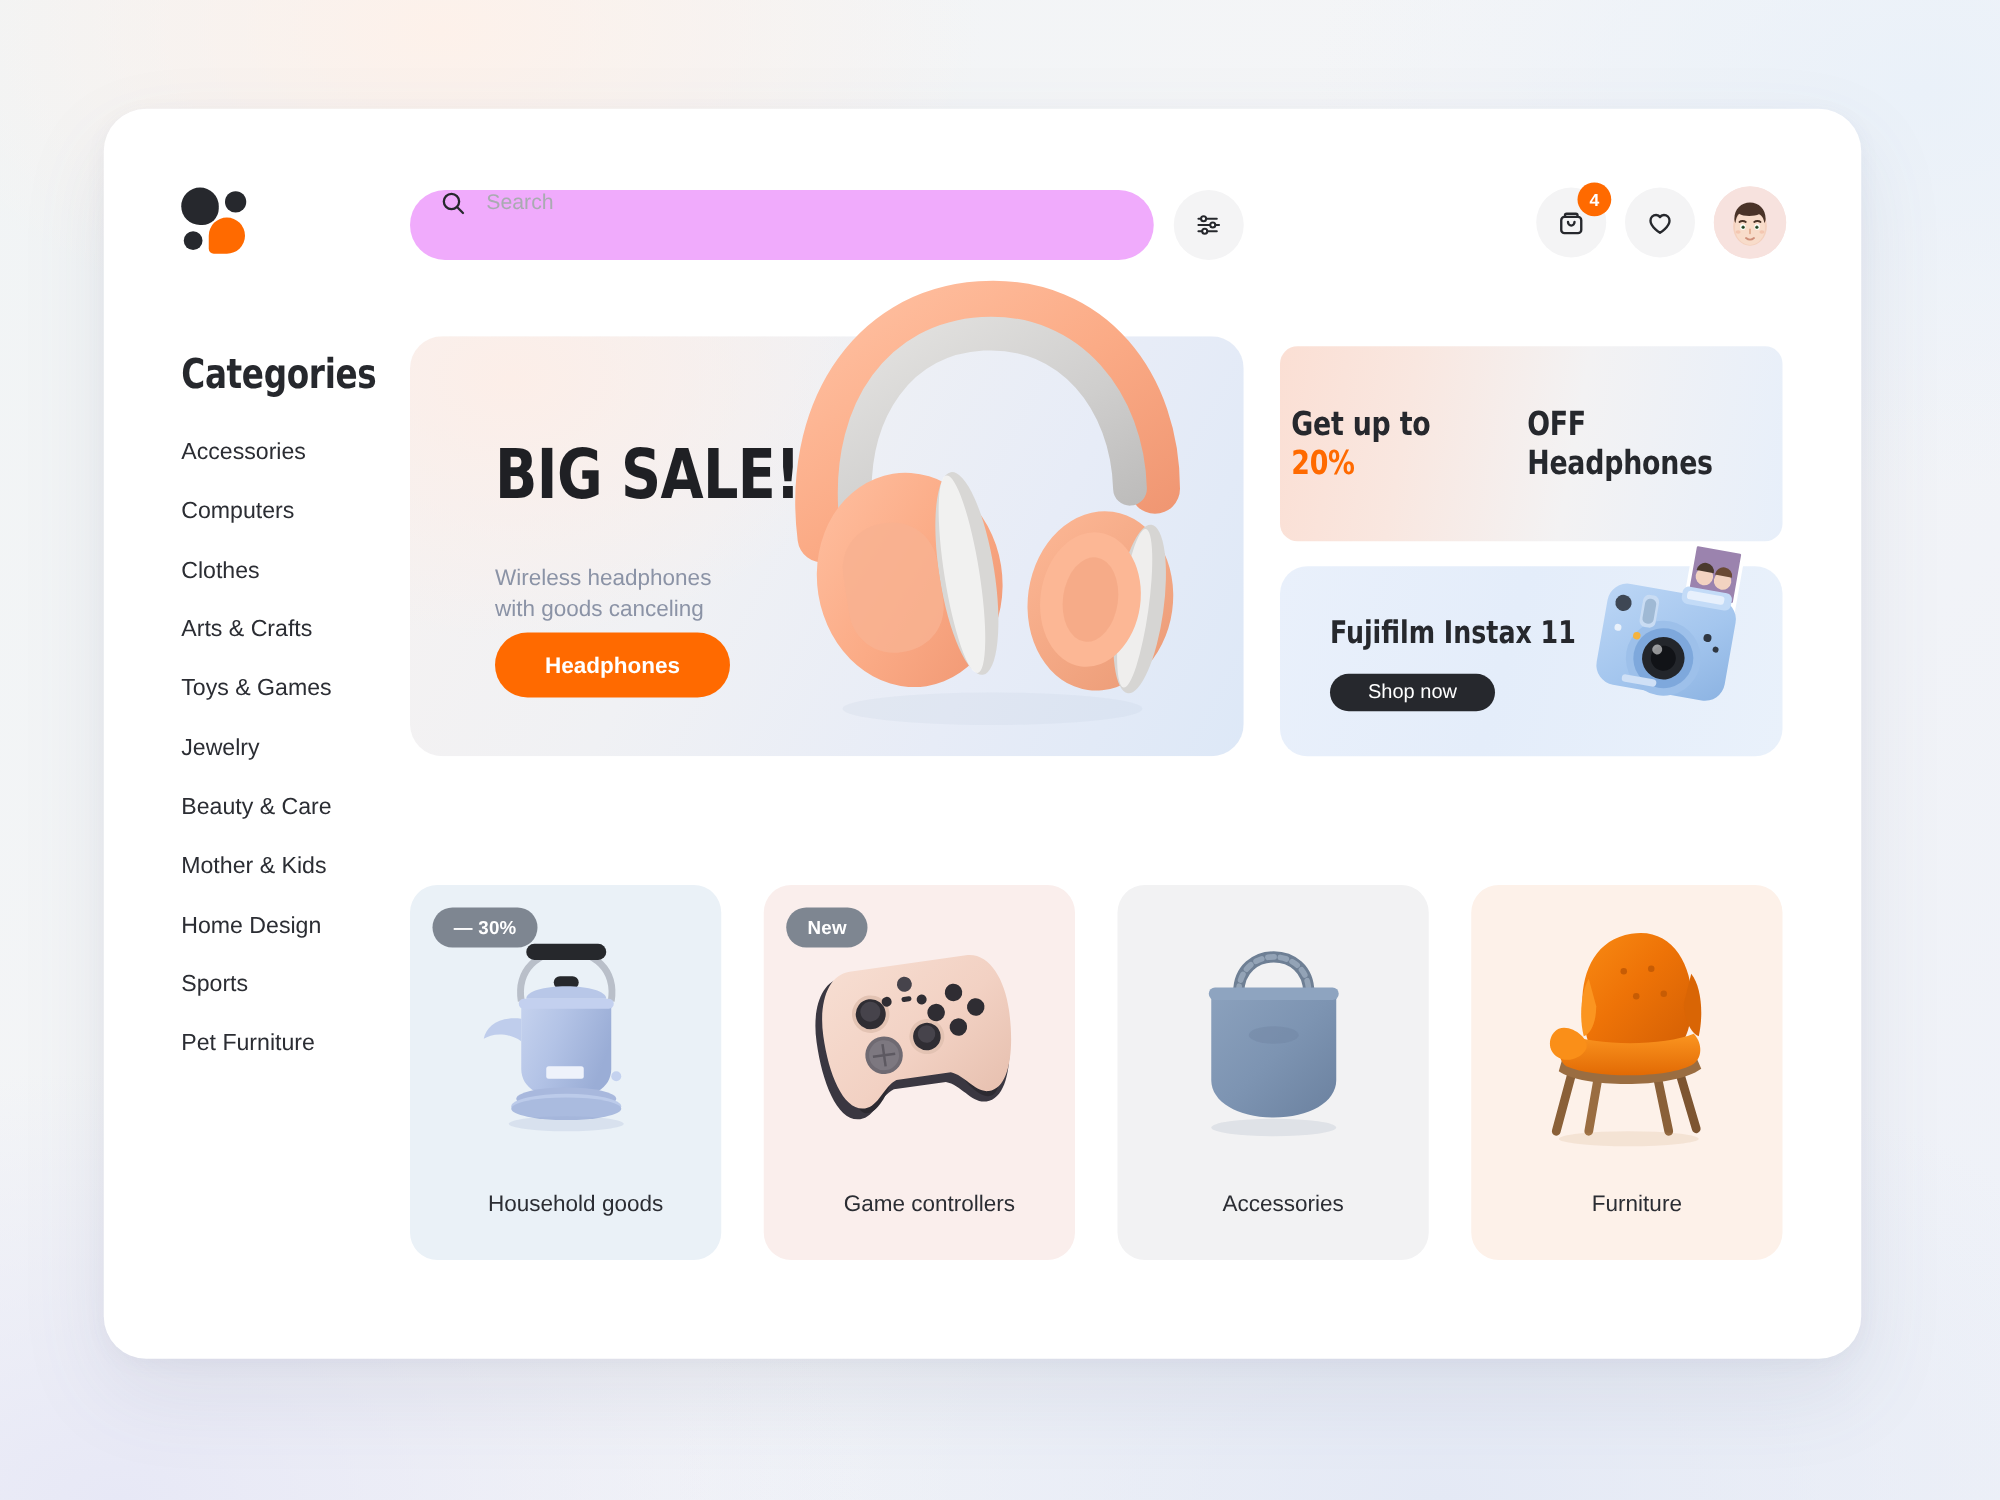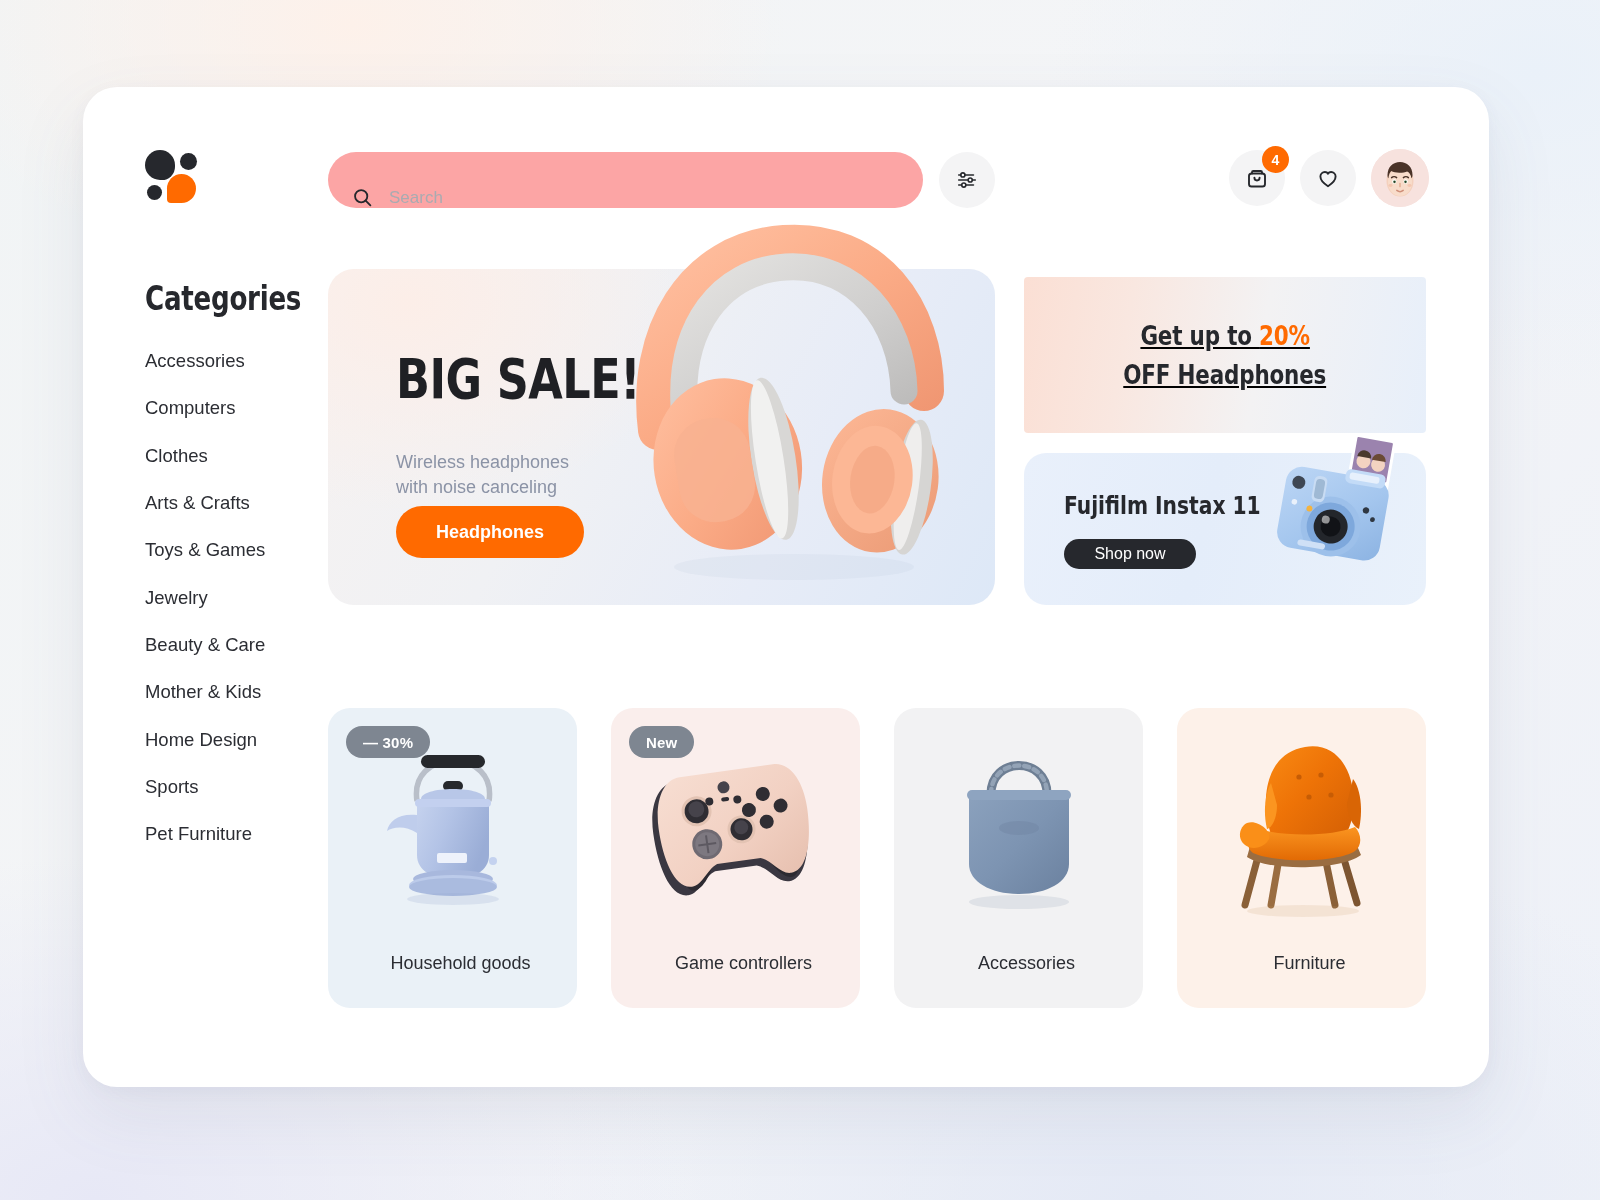--- a/index.html
+++ b/index.html
@@ -40,23 +40,23 @@
     width: 52px; height: 52px;
   }
   .logo .b1 { position:absolute; left:0; top:0; width:30px; height:30px; background:#26282d; border-radius:50% 50% 44% 50%; }
   .logo .b2 { position:absolute; left:35px; top:3px; width:17px; height:17px; background:#26282d; border-radius:50%; }
   .logo .b3 { position:absolute; left:2px; top:35px; width:15px; height:15px; background:#26282d; border-radius:50%; }
   .logo .b4 { position:absolute; left:22px; top:24px; width:29px; height:29px; background:#ff6a00; border-radius:50% 50% 50% 4px; }
 
   .search-bar {
     position: absolute; left: 245px; top: 65px;
     width: 595px; height: 56px;
-    background: #fca5a5;
+    background: #f0abfc;
     border-radius: 28px;
-    display: flex; align-items: flex-end;
+    display: flex; align-items: flex-start;
     padding: 0 24px;
     gap: 16px;
   }
   .search-icon { width: 21px; height: 21px; flex: 0 0 auto; display:block; }
   .search-input {
     border: none; outline: none; background: transparent;
     font-family: "Liberation Sans", sans-serif;
     font-size: 17px; color: #2b2d33;
     width: 100%;
   }
@@ -148,27 +148,26 @@
   .hero-product {
     position: absolute; left: 296px; top: -54px;
     width: 330px; height: 370px;
     pointer-events: none;
   }
 
   
   .promo-top {
     position: absolute; left: 941px; top: 190px;
     width: 402px; height: 156px;
-    border-radius: 4px;
+    border-radius: 14px;
     background: linear-gradient(100deg, #fbdfd4 0%, #f9e7e0 26%, #f3f2f3 58%, #e7effa 100%);
-    display: flex; flex-direction: column;
+    display: flex; 
     align-items: center; justify-content: center;
     gap: 8px;
     cursor: pointer;
-    text-decoration: underline;
   }
   .promo-line {
     font-family: "Liberation Sans Narrow", "DejaVu Sans Condensed", "Liberation Sans", sans-serif;
     font-size: 26.5px; font-weight: bold; color: #26282d;
     transform: scaleX(.9);
     letter-spacing: -0.2px;
   }
   .promo-accent { color: #ff6a00; }
 
   .promo-bottom {
@@ -343,21 +342,21 @@
     <div class="sidebar-item">Mother &amp; Kids</div>
     <div class="sidebar-item">Home Design</div>
     <div class="sidebar-item">Sports</div>
     <div class="sidebar-item">Pet Furniture</div>
   </nav>
 
   <div class="hero">
     <div class="hero-title">BIG SALE!</div>
     <div class="hero-sub">
       <div>Wireless headphones</div>
-      <div>with noise canceling</div>
+      <div>with goods canceling</div>
     </div>
     <button class="hero-btn">Headphones</button>
 
     <svg class="hero-product" viewBox="0 0 330 370">
       <defs>
         <linearGradient id="peach" x1="0" y1="0" x2="1" y2="1">
           <stop offset="0%" stop-color="#ffc0a1"></stop>
             <stop offset="50%" stop-color="#fbab86"></stop>
             <stop offset="100%" stop-color="#ef9571"></stop>
         </linearGradient>

